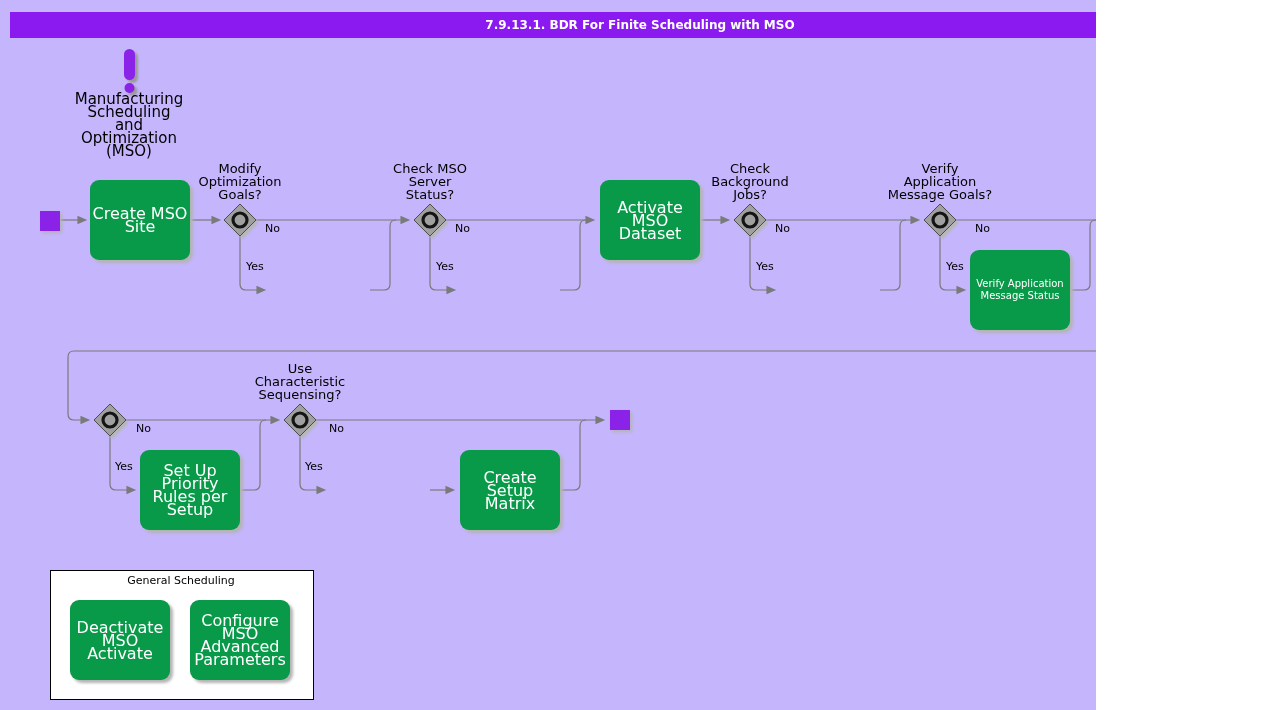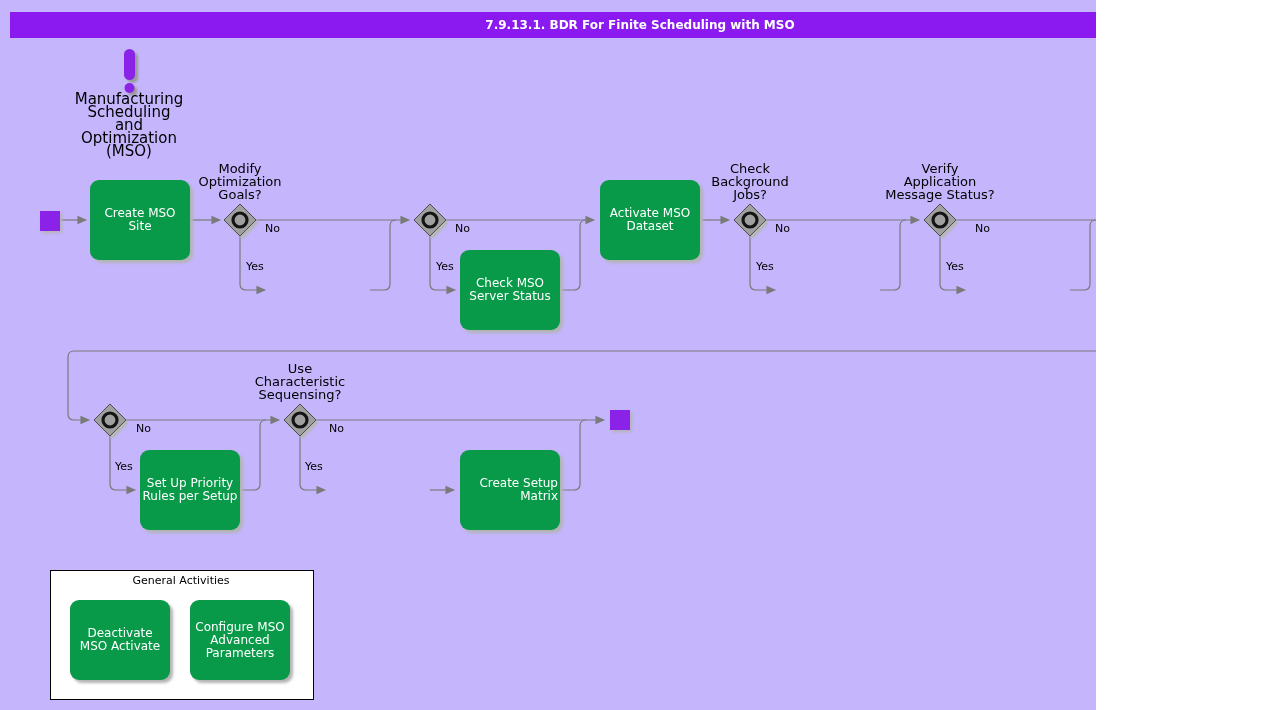--- a/index.html
+++ b/index.html
@@ -3,21 +3,21 @@
 <meta charset="utf-8">
 <style>
   html,body{margin:0;padding:0;background:#fff;}
   #stage{position:relative;width:1096px;height:710px;background:#c4b5fd;overflow:hidden;
          font-family:"DejaVu Sans","Liberation Sans",sans-serif;color:#000;}
   .hdr{position:absolute;left:10px;top:12px;width:1260px;height:26px;background:#8a1af0;
        color:#fff;font-weight:bold;font-size:12px;display:flex;align-items:center;justify-content:center;}
   svg.wires{position:absolute;left:0;top:0;z-index:1;}
   .act{position:absolute;z-index:2;background:#089a49;border-radius:9px;color:#fff;
        display:flex;align-items:center;justify-content:center;text-align:center;
-       font-size:12px;line-height:13px;box-shadow:3px 3px 3px #b4b4b4;
+       font-size:16px;line-height:13px;box-shadow:3px 3px 3px #b4b4b4;
        padding:2px;box-sizing:border-box;width:100px;height:80px;}
   .act.small{font-size:10px;line-height:12px;}
   .evt{position:absolute;z-index:2;width:20px;height:20px;background:#8a22e8;
        box-shadow:2px 2px 3px #b4b4b4;}
   .q{position:absolute;z-index:2;width:130px;text-align:center;font-size:13px;line-height:13px;
      white-space:pre-line;}
   .bl{position:absolute;z-index:2;font-size:11px;line-height:13px;margin-top:20px;}
   .anno-text{position:absolute;z-index:2;left:64px;top:93px;width:130px;text-align:center;
      font-size:15px;line-height:13px;white-space:pre-line;}
   .anno-icon{position:absolute;z-index:2;left:109px;top:46px;}
@@ -116,62 +116,65 @@
 and
 Optimization
 (MSO)</div>
 
   <div class="evt" style="left:40px;top:211px;"></div>
   <div class="evt" style="left:610px;top:410px;"></div>
 
   <div class="act" style="left:90px;top:180px;">
     <span>Create MSO Site</span>
   </div>
-  <div class="act" style="left:460px;top:250px;">
-    <span>Check MSO Server Status</span>
-  </div>
   <div class="act" style="left:600px;top:180px;">
     <span>Activate MSO Dataset</span>
+  </div>
+  <div class="act small" style="left:970px;top:250px;">
+    <span>Verify Application Message Status</span>
   </div>
 
   <div class="act" style="left:140px;top:450px;">
     <span>Set Up Priority Rules per Setup</span>
   </div>
-  <div class="act" style="left:460px;top:450px;text-align:right;">
+  <div class="act" style="left:460px;top:450px;">
     <span>Create Setup Matrix</span>
   </div>
 
   <div class="q" style="left:175px;top:162px;">Modify
 Optimization
 Goals?</div>
+  <div class="q" style="left:365px;top:162px;">Check MSO
+Server
+Status?</div>
   <div class="q" style="left:685px;top:162px;">Check
 Background
 Jobs?</div>
   <div class="q" style="left:875px;top:162px;">Verify
 Application
-Message Status?</div>
+Message Goals?</div>
   <div class="q" style="left:235px;top:362px;">Use
 Characteristic
 Sequensing?</div>
 
   <div class="bl" style="left:265px;top:202px;">No</div>
   <div class="bl" style="left:246px;top:240px;">Yes</div>
   <div class="bl" style="left:455px;top:202px;">No</div>
   <div class="bl" style="left:436px;top:240px;">Yes</div>
   <div class="bl" style="left:775px;top:202px;">No</div>
   <div class="bl" style="left:756px;top:240px;">Yes</div>
   <div class="bl" style="left:975px;top:202px;">No</div>
   <div class="bl" style="left:946px;top:240px;">Yes</div>
   <div class="bl" style="left:136px;top:402px;">No</div>
   <div class="bl" style="left:115px;top:440px;">Yes</div>
   <div class="bl" style="left:329px;top:402px;">No</div>
   <div class="bl" style="left:305px;top:440px;">Yes</div>
 
   <div class="grp"></div>
-  <div class="grp-title">General Activities</div>
+  <div class="grp-title">General Scheduling</div>
   <div class="act" style="left:70px;top:600px;">
     <span>Deactivate MSO Activate</span>
   </div>
   <div class="act" style="left:190px;top:600px;">
     <span>Configure MSO Advanced Parameters</span>
   </div>
 
 </div>
 
 </body></html>

